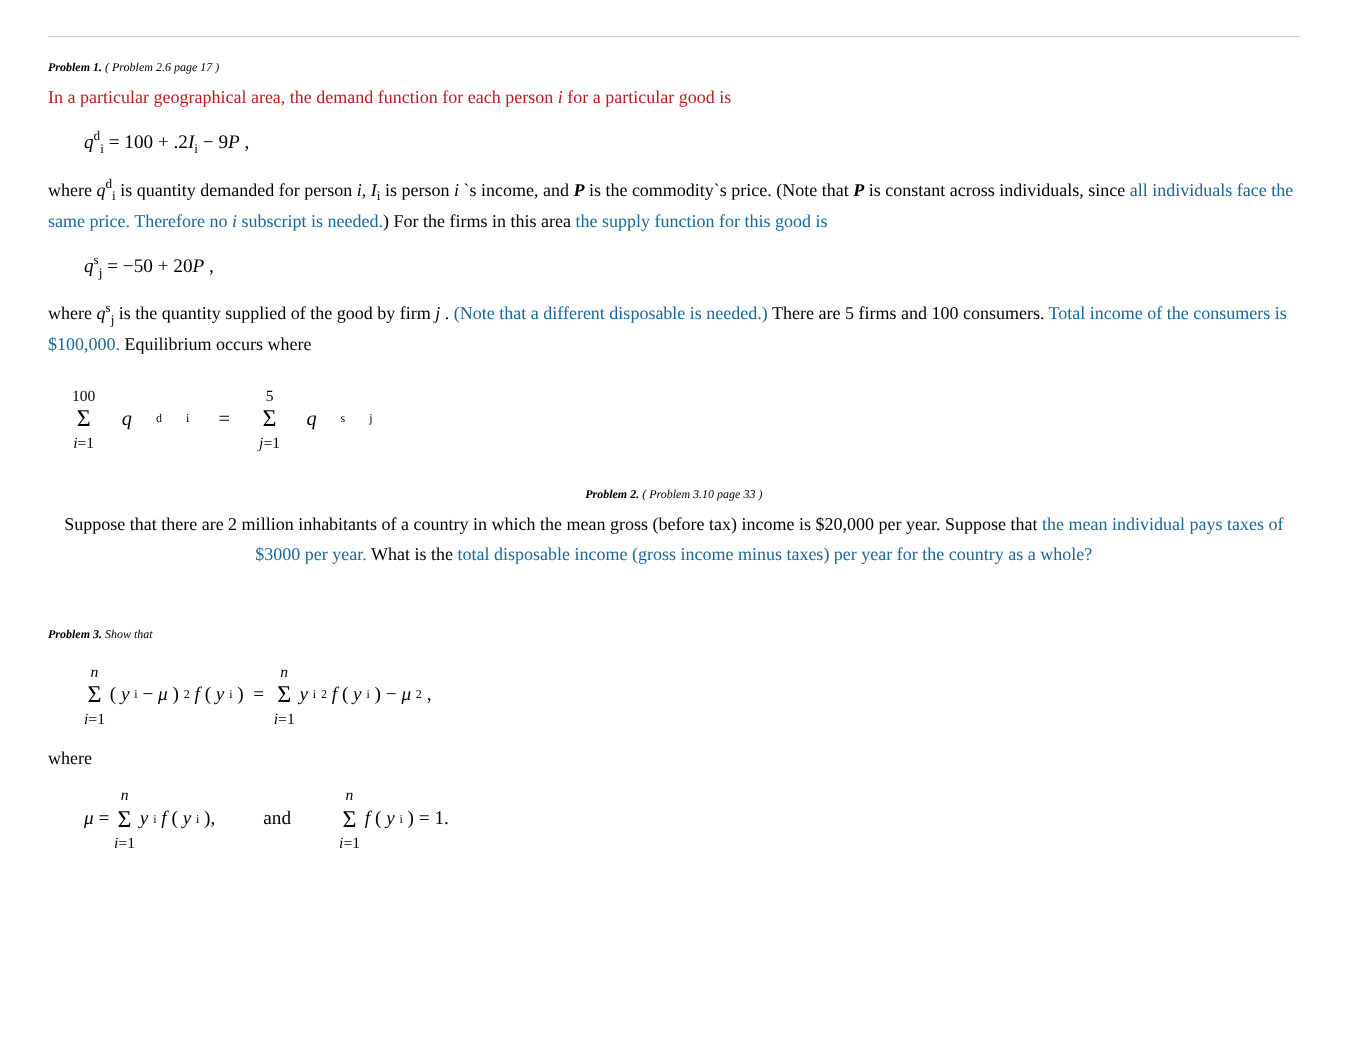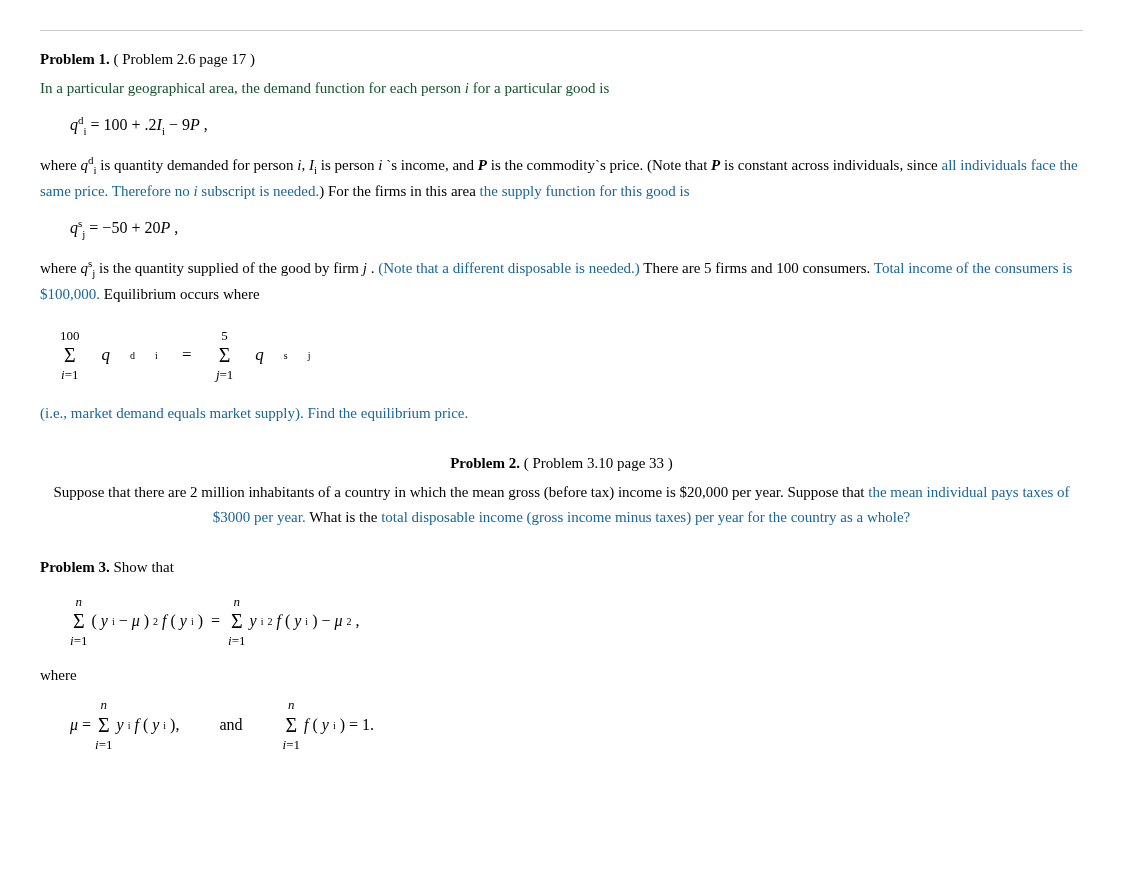--- a/index.html
+++ b/index.html
@@ -17,30 +17,31 @@
       max-width: 1123px;
       min-height: 870px;
     }
 
     .problem-block {
       margin-bottom: 28px;
     }
 
     .problem-title {
       font-weight: bold;
-      font-size: 15px;
+      font-size: 10px;
       margin-bottom: 8px;
+      font-style: italic;
     }
 
     .problem-title span.normal {
       font-weight: normal;
     }
 
     .problem-intro {
-      color: #14532d;
+      color: #b91c1c;
       margin-bottom: 14px;
       line-height: 1.6;
     }
 
     .formula-block {
       margin: 14px 0 14px 30px;
       font-size: 16px;
     }
 
     .description-text {
@@ -115,38 +116,35 @@
       &nbsp;=&nbsp;
       <span style="display:inline-flex; flex-direction:column; align-items:center; font-size:13px; line-height:1.2; margin-right:2px;">
         <span>5</span>
         <span style="font-size:20px;">Σ</span>
         <span><em>j</em>=1</span>
       </span>
       <em>q</em><sup style="font-size:10px">s</sup><sub style="font-size:10px">j</sub>
     </span>
   </div>
 
-  <div class="conclusion-text">
-    (i.e., market demand equals market supply). Find the equilibrium price.
-  </div>
 </div>
 
 <div class="problem-block" style="margin-top:30px;text-align:center;">
   <div class="problem-title">
     <span>Problem 2.</span>
     <span class="normal"> ( Problem 3.10 page 33 )</span>
   </div>
   <div class="description-text">
     Suppose that there are 2 million inhabitants of a country in which the mean gross (before tax) income is $20,000 per
     year. Suppose that <span class="blue">the mean individual pays taxes of $3000 per year.</span> What is the <span class="blue">total disposable income (gross income
     minus taxes) per year for the country as a whole?</span>
   </div>
 </div>
 
-<div class="problem-block" style="margin-top:29px;">
+<div class="problem-block" style="margin-top:48px;">
   <div class="problem-title">
     <span>Problem 3.</span>
     <span class="normal"> Show that</span>
   </div>
 
   <div class="formula-block" style="margin-top:16px;">
     <span style="display:inline-flex; align-items:center; gap:4px; flex-wrap:wrap;">
       <span style="display:inline-flex; flex-direction:column; align-items:center; font-size:13px; line-height:1.2;">
         <em>n</em>
         <span style="font-size:20px;">Σ</span>

